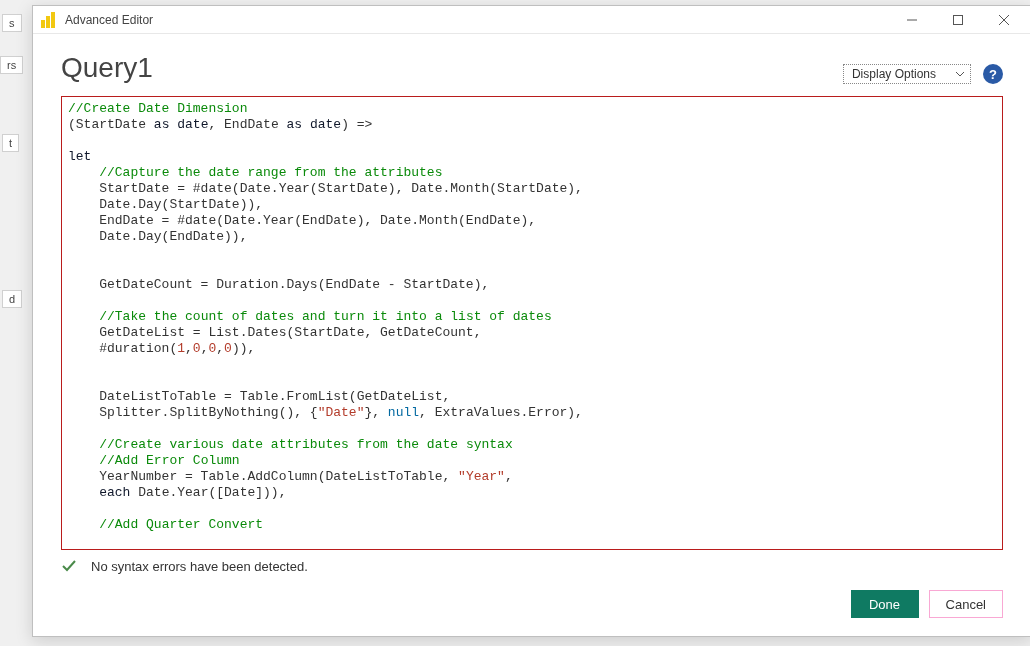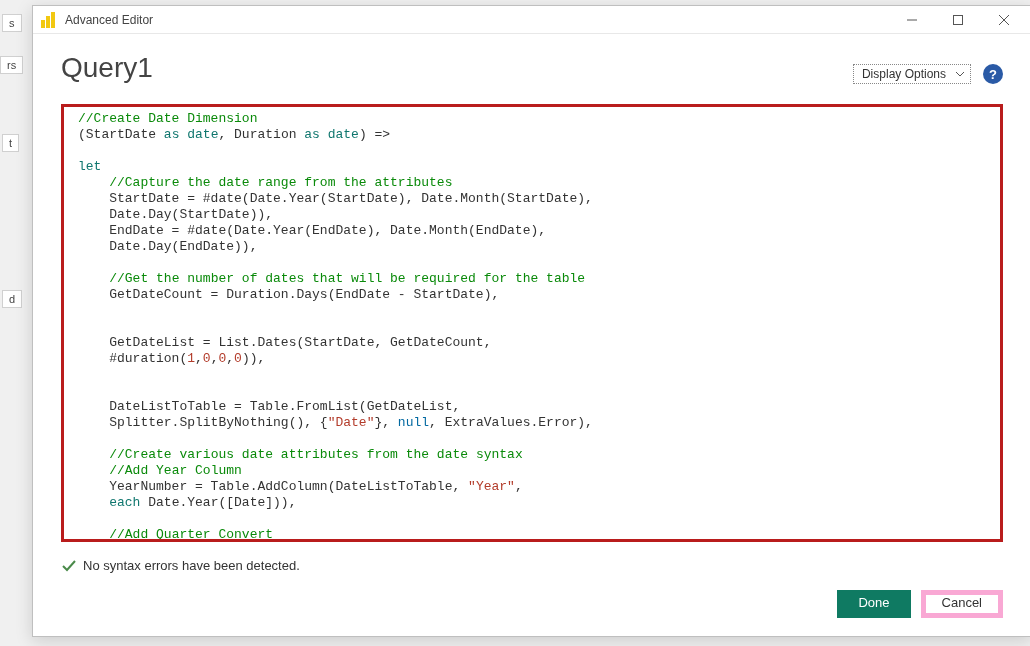--- a/index.html
+++ b/index.html
@@ -81,68 +81,68 @@
     flex: 0 0 auto;
   }
   .header-spacer { flex: 1 1 auto; }
   .display-options {
     border: 1px dotted #888;
     padding: 2px 6px 2px 8px;
     font-size: 12px;
     color: #333;
     display: flex;
     align-items: center;
-    gap: 10px;
+    gap: 20px;
     cursor: pointer;
     margin-right: 12px;
     text-align: right;
   }
   .chevron {
     width: 8px; height: 8px;
     display: inline-flex; align-items: center; justify-content: center;
   }
   .help-btn {
     width: 20px; height: 20px;
     border-radius: 50%;
     background: #2a5aa6;
     color: #fff;
     font-size: 13px;
     font-weight: bold;
     display: flex; align-items: center; justify-content: center;
     cursor: pointer;
   }
 
   .editor-wrap {
-    margin: 8px 28px;
-    border: 3px solid #b91c1c;
+    margin: 0 28px;
+    border: 1px solid #b91c1c;
     flex: 1 1 auto;
     overflow: hidden;
     position: relative;
-    padding-left: 8px;
   }
   .editor {
     font-family: Consolas, "Courier New", monospace;
     font-size: 13px;
     line-height: 16px;
     color: #333;
     padding: 4px 6px;
     white-space: pre;
     overflow: auto;
     height: 100%;
   }
   .c-comment { color: #0a8a0a; }
-  .c-keyword { color: #0f766e; }
+  .c-keyword { color: #0f172a; }
   .c-string  { color: #b33c2b; }
   .c-number  { color: #b33c2b; }
   .c-null    { color: #0369a1; }
 
   .status-row {
     display: flex;
+    align-items: center;
     padding: 8px 28px 6px 28px;
-    gap: 6px;
+    gap: 14px;
   }
   .check-icon {
     color: #4a8a4a;
     width: 16px; height: 16px;
   }
   .status-text {
     font-size: 13px;
     color: #333;
   }
 
@@ -150,25 +150,25 @@
     display: flex;
     justify-content: flex-end;
     gap: 10px;
     padding: 10px 28px 18px 28px;
   }
   .btn {
     min-width: 68px;
     height: 28px;
     padding: 0 16px;
     font-size: 13px;
-    border: 5px solid #f9a8d4;
+    border: 1px solid #f9a8d4;
     background: #fff;
     color: #333;
     cursor: pointer;
-    display: flex; align-items: flex-start; justify-content: center;
+    display: flex; align-items: center; justify-content: center;
   }
   .btn.primary {
     background: #0f7a62;
     border-color: #0f7a62;
     color: #fff;
   }
 </style>
 </head>
 <body>
 
@@ -220,42 +220,42 @@
             </svg>
         </span>
       </div>
       <div class="help-btn">
         <span>?</span>
       </div>
     </div>
 
     <div class="editor-wrap">
       <div class="editor" id="code-editor"><span class="c-comment">//Create Date Dimension</span><span>
-(StartDate </span><span class="c-keyword">as</span><span> </span><span class="c-keyword">date</span><span>, Duration </span><span class="c-keyword">as</span><span> </span><span class="c-keyword">date</span><span>) =&gt;
+(StartDate </span><span class="c-keyword">as</span><span> </span><span class="c-keyword">date</span><span>, EndDate </span><span class="c-keyword">as</span><span> </span><span class="c-keyword">date</span><span>) =&gt;
 
 </span><span class="c-keyword">let</span><span>
     </span><span class="c-comment">//Capture the date range from the attributes</span><span>
     StartDate = #date(Date.Year(StartDate), Date.Month(StartDate),
     Date.Day(StartDate)),
     EndDate = #date(Date.Year(EndDate), Date.Month(EndDate),
     Date.Day(EndDate)),
 
-    </span><span class="c-comment">//Get the number of dates that will be required for the table</span><span>
+    </span><span>
     GetDateCount = Duration.Days(EndDate - StartDate),
 
-    </span><span>
+    </span><span class="c-comment">//Take the count of dates and turn it into a list of dates</span><span>
     GetDateList = List.Dates(StartDate, GetDateCount,
     #duration(</span><span class="c-number">1</span><span>,</span><span class="c-number">0</span><span>,</span><span class="c-number">0</span><span>,</span><span class="c-number">0</span><span>)),
 
     </span><span>
     DateListToTable = Table.FromList(GetDateList,
     Splitter.SplitByNothing(), {</span><span class="c-string">"Date"</span><span>}, </span><span class="c-null">null</span><span>, ExtraValues.Error),
 
     </span><span class="c-comment">//Create various date attributes from the date syntax</span><span>
-    </span><span class="c-comment">//Add Year Column</span><span>
+    </span><span class="c-comment">//Add Error Column</span><span>
     YearNumber = Table.AddColumn(DateListToTable, </span><span class="c-string">"Year"</span><span>,
     </span><span class="c-keyword">each</span><span> Date.Year([Date])),
 
     </span><span class="c-comment">//Add Quarter Convert</span><span>
 </span></div>
     </div>
 
     <div class="status-row">
       <span class="check-icon">
         <svg width="16" height="16" viewBox="0 0 16 16">

